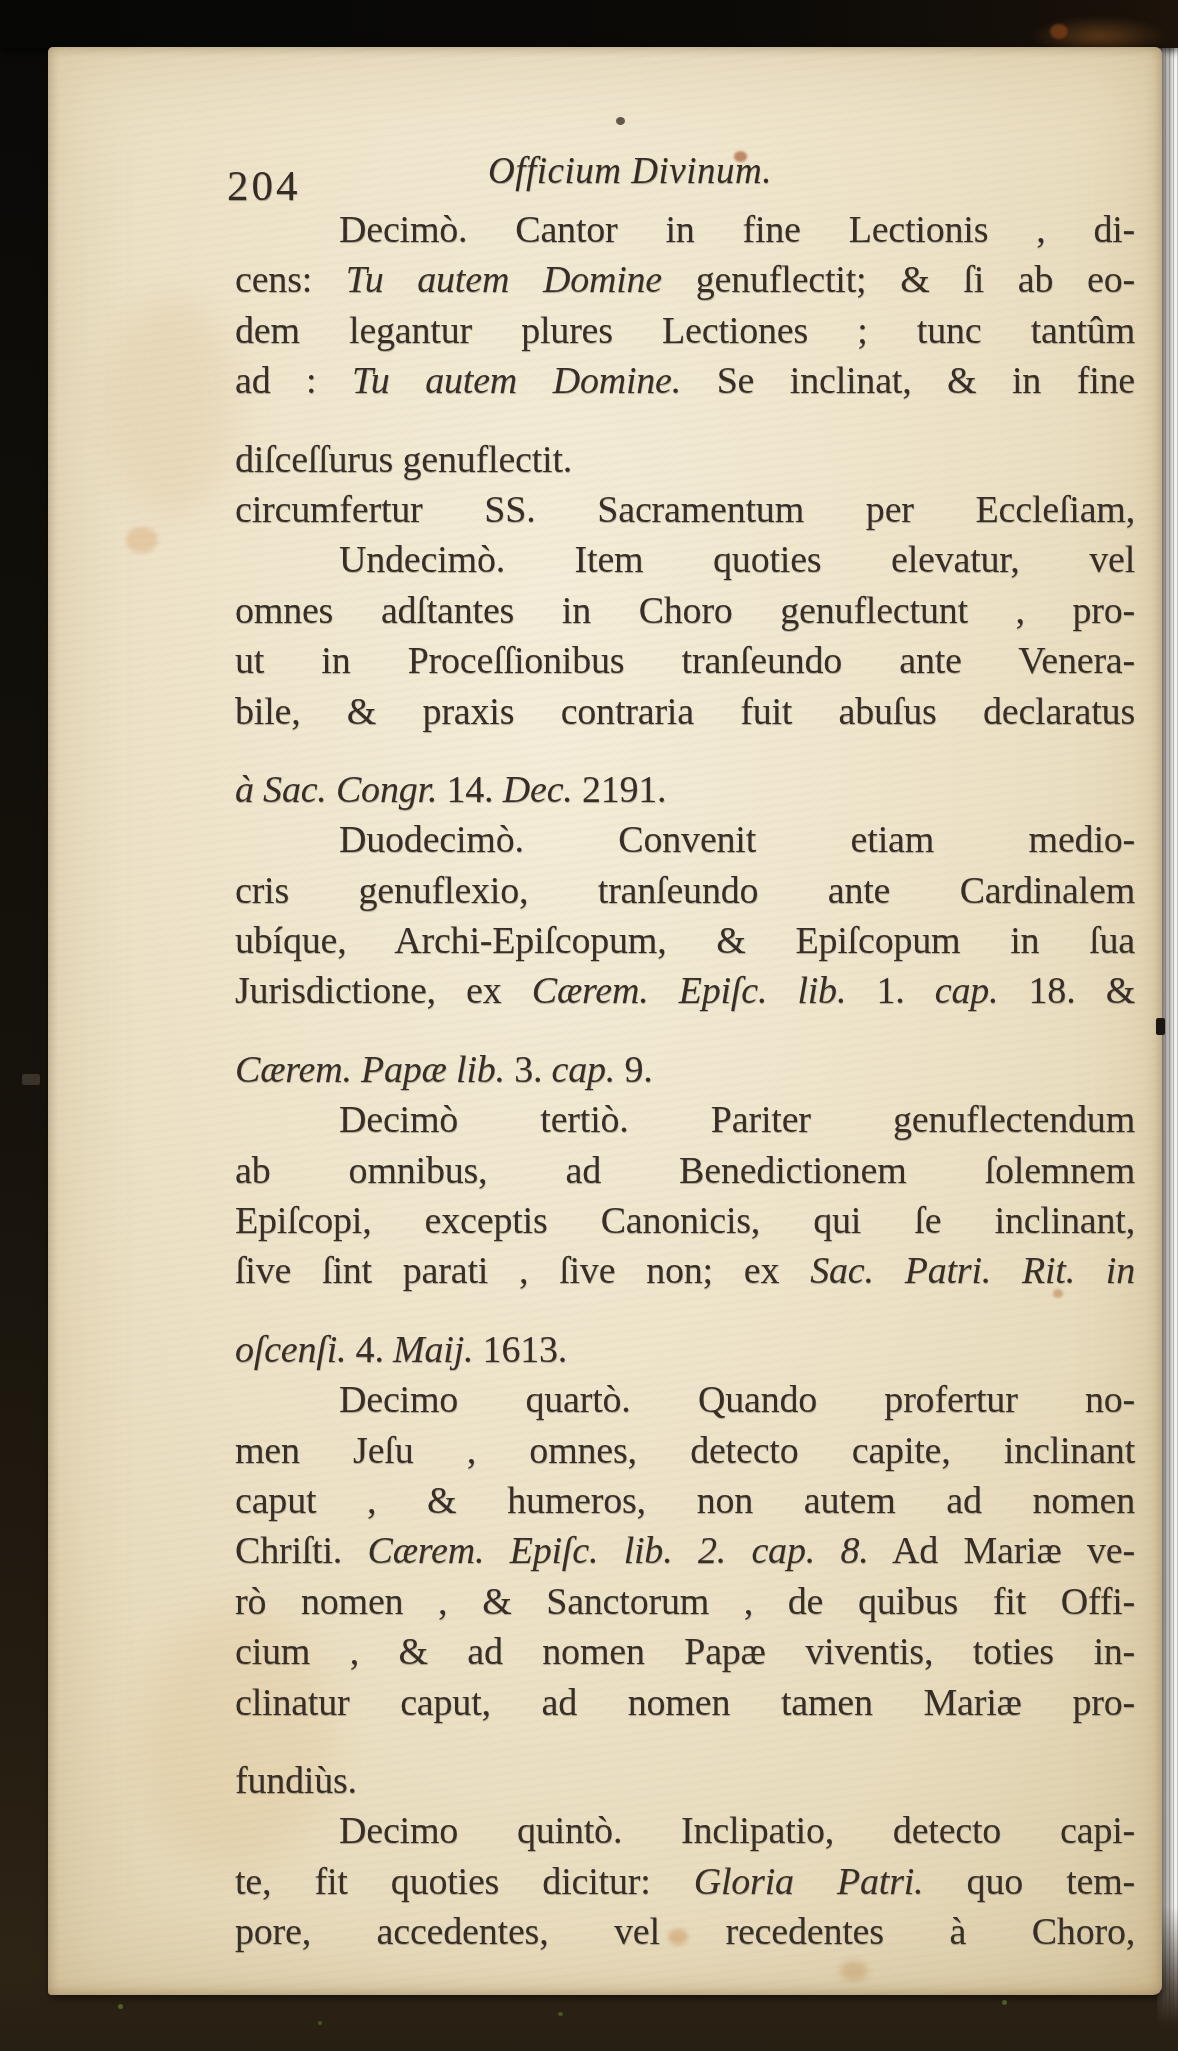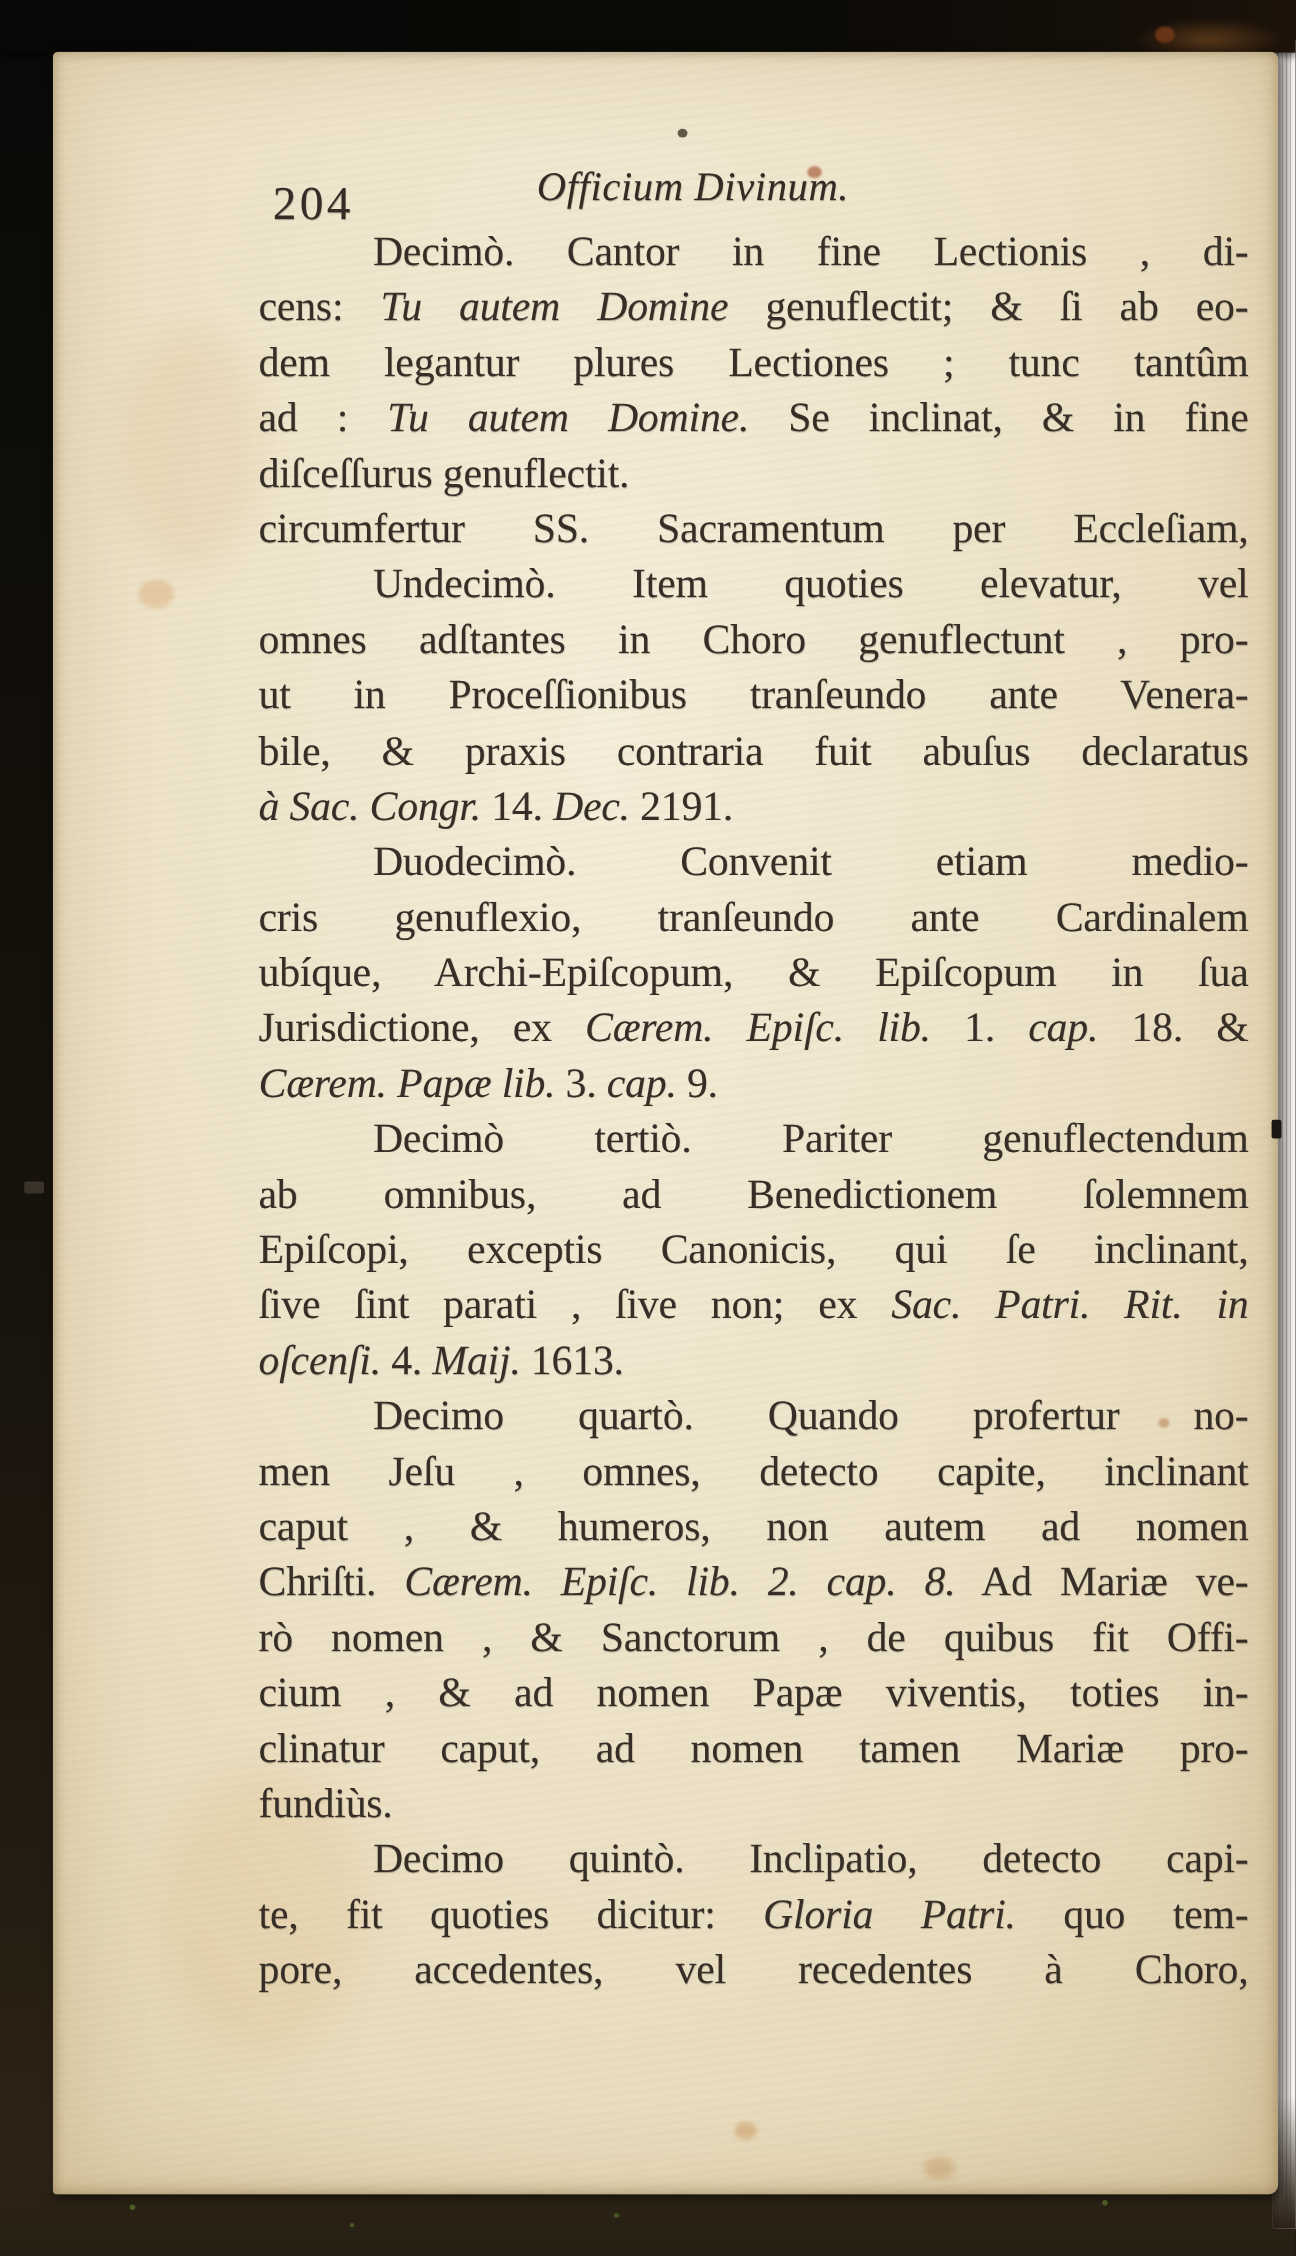--- a/index.html
+++ b/index.html
@@ -41,37 +41,37 @@
       repeating-linear-gradient(173deg, rgba(165,135,85,.035) 0 3px, rgba(0,0,0,0) 3px 8px),
       radial-gradient(ellipse at 45% 32%, #f4edd9 0%, #eee4cb 42%, #e8dcbe 70%, #ddcfac 92%, #d5c5a0 100%);
     box-shadow:
       inset 0 0 85px rgba(150,110,50,.22),
       inset 2px 2px 10px rgba(70,50,25,.22),
       inset -3px -4px 14px rgba(120,90,45,.28),
       2px 3px 10px rgba(0,0,0,.55);
   }
   .header{position:absolute;left:0;top:0;width:100%;height:160px;}
   .page-number{
-    position:absolute;left:200px;top:114px;
+    position:absolute;left:179px;top:114px;
     font-size:43px;color:#342c25;letter-spacing:3px;
     text-shadow:.4px .6px .8px rgba(55,45,35,.4);
   }
   .running-title{
     position:absolute;left:440px;top:102px;width:290px;
     font-style:italic;font-size:37px;color:#332b24;letter-spacing:.5px;white-space:nowrap;
     text-shadow:.4px .6px .8px rgba(55,45,35,.4);
   }
   .text-block{
     position:absolute;left:187px;top:157px;width:900px;
     font-size:38px;line-height:50.4px;color:#372f27;letter-spacing:-0.2px;
     text-shadow:.4px .6px .7px rgba(55,45,35,.35);
   }
   .line{width:900px;height:50.4px;text-align:justify;text-align-last:justify;box-sizing:border-box;white-space:nowrap;}
   .line.indent{padding-left:104px;}
-  .line.flush{text-align-last:left;}
+  .line.flush{text-align-last:left;margin-top:28px;}
   .line.catchword{text-align-last:right;padding-right:14px;}
   .it{font-style:italic;}
   
   .mark{position:absolute;border-radius:50%;}
   .m1{left:686px;top:104px;width:13px;height:11px;background:rgba(150,62,22,.55);filter:blur(1px);}
   .m2{left:1050px;top:24px;width:18px;height:15px;background:rgba(115,58,24,.85);filter:blur(1px);}
   .m3{left:568px;top:70px;width:9px;height:8px;background:rgba(62,52,40,.8);filter:blur(.5px);}
   .m4{left:78px;top:480px;width:32px;height:26px;background:rgba(205,132,60,.26);filter:blur(2px);}
   .m5{left:1005px;top:1242px;width:10px;height:9px;background:rgba(165,95,40,.4);filter:blur(1px);}
   .m6{left:620px;top:1882px;width:20px;height:16px;background:rgba(192,130,62,.38);filter:blur(2px);}

